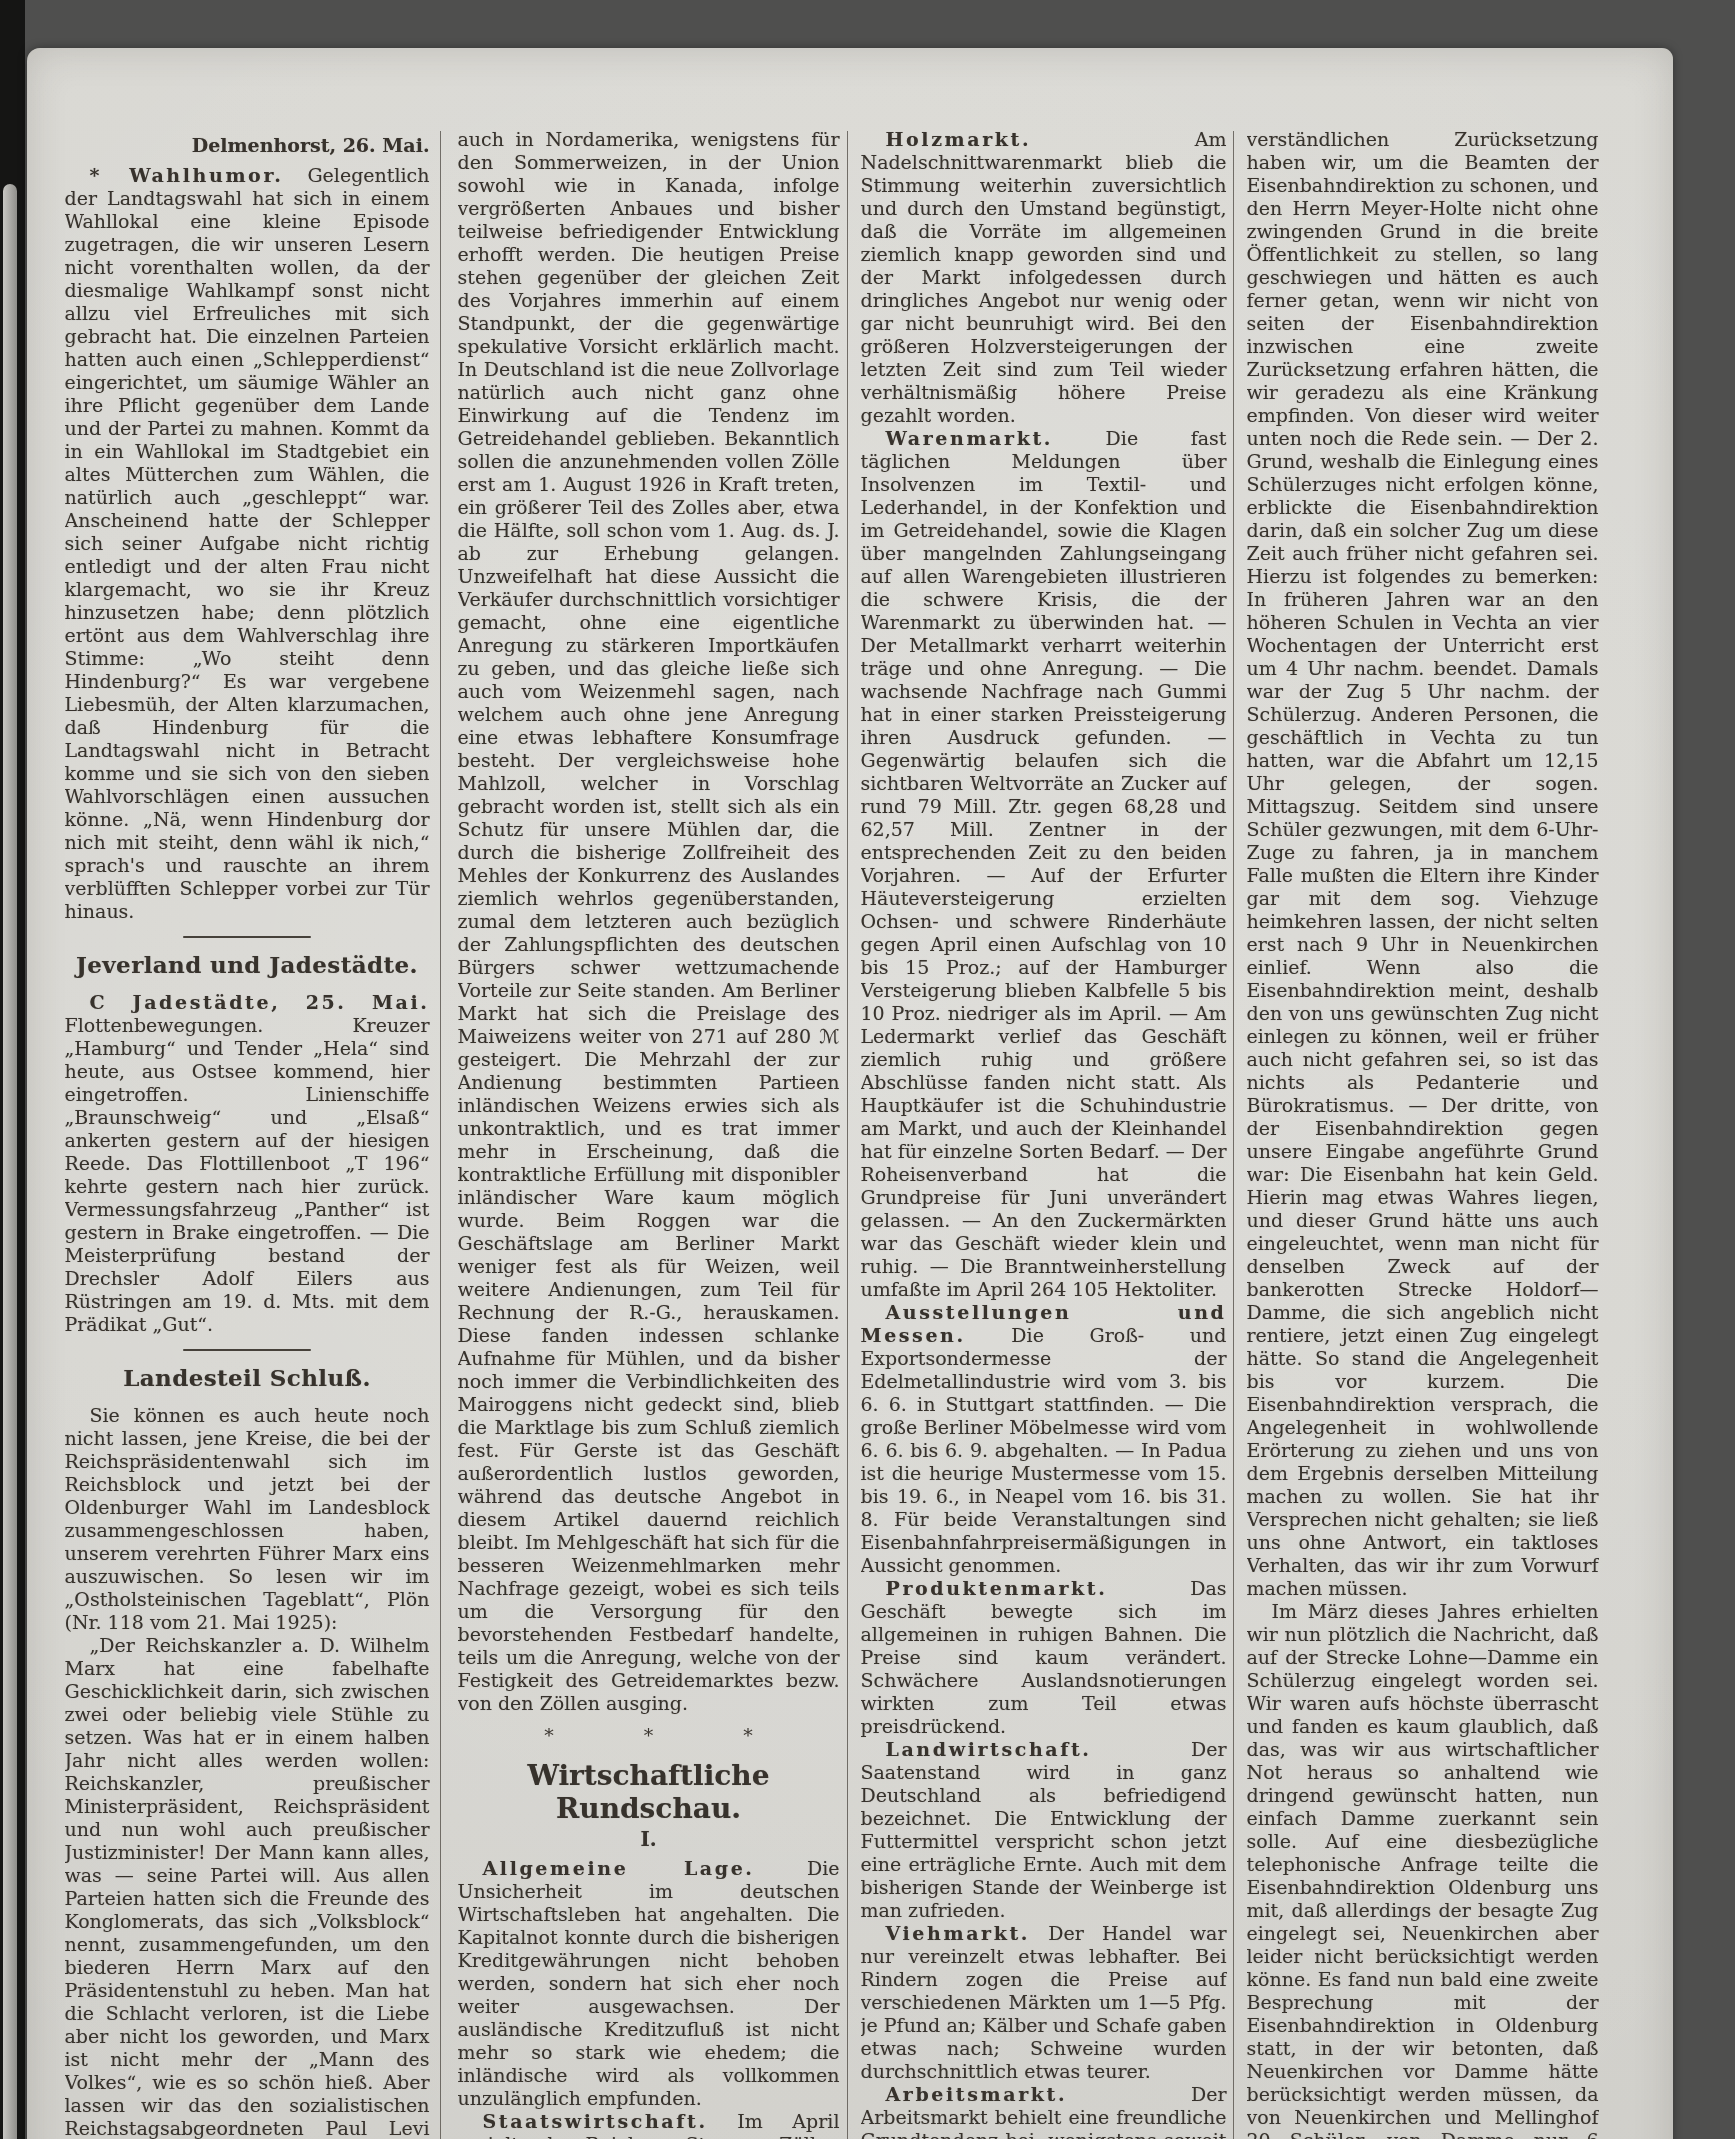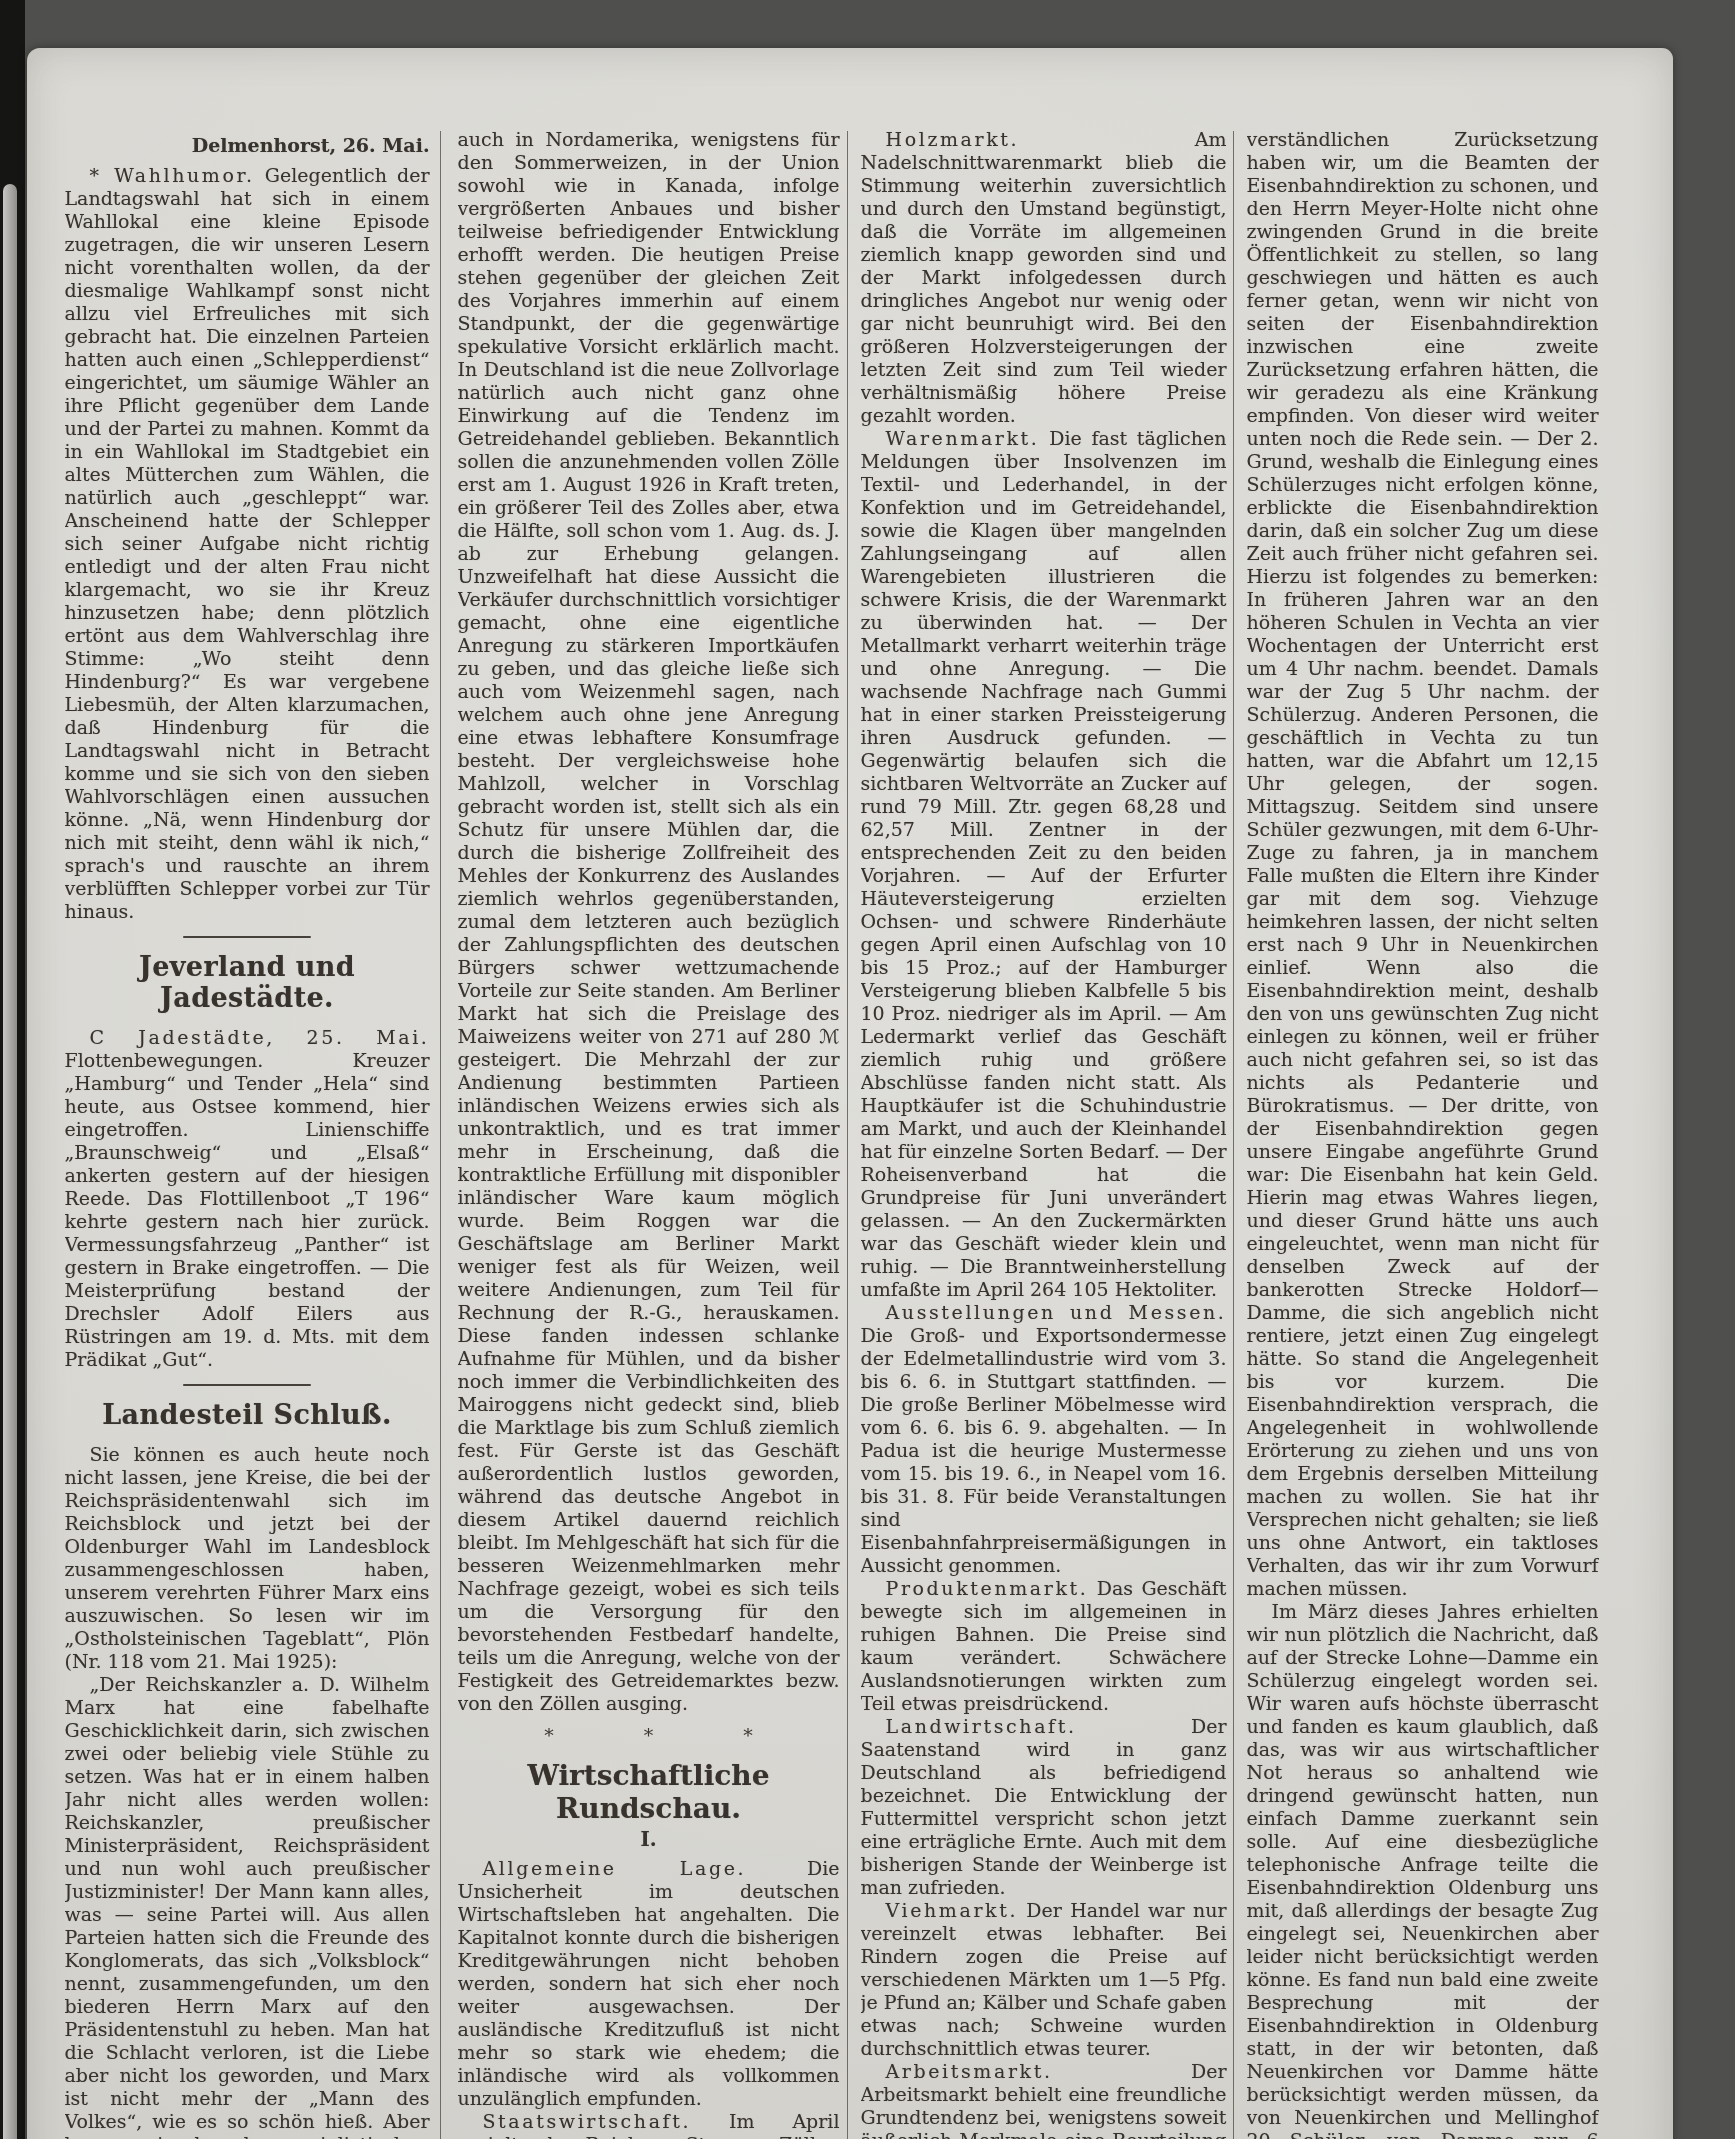--- a/index.html
+++ b/index.html
@@ -27,25 +27,25 @@
   .col1{left:38px;width:365px;height:2244px;}
   .col2{left:431px;width:382px;height:2208px;}
   .col3{left:834px;width:366px;height:2131px;}
   .col4{left:1220px;width:352px;height:2241px;}
   .para{
     font-size:19px;line-height:23px;text-align:justify;margin:0;
     text-indent:25px;hyphens:auto;
     text-shadow:0 0 0.9px rgba(55,50,45,.30);
   }
   .para.noindent{text-indent:0;}
-  .lead{letter-spacing:2.6px;font-weight:normal;}
+  .lead{letter-spacing:2.6px;font-weight:bold;}
   .dateline{font-size:19px;font-weight:bold;text-align:right;margin:6px 0 7.7px;
     text-shadow:0 0 0.9px rgba(45,40,35,.35);}
   .heading{font-weight:bold;text-align:center;text-shadow:0 0 0.9px rgba(45,40,35,.35);}
-  .heading.section{font-size:27px;margin:11px 0 13px;letter-spacing:0.4px;}
+  .heading.section{font-size:23px;margin:11px 0 13px;letter-spacing:0.4px;}
   .heading.big{font-size:33px;margin:13px 0 3.4px;}
   .heading.roman{font-size:19.7px;margin:2.6px 0 6px;}
   .rule-sep{width:128px;height:2.1px;background:#46413a;margin:13px auto 13px;border-radius:0.9px;}
   .stars{text-align:center;font-size:19px;letter-spacing:0;margin:8.6px 0 3.4px;color:#3c3731;}
   .stars span{display:inline-block;margin:0 45px;}
 </style>
 </head>
 <body>
 
 <div class="black-strip"></div>

